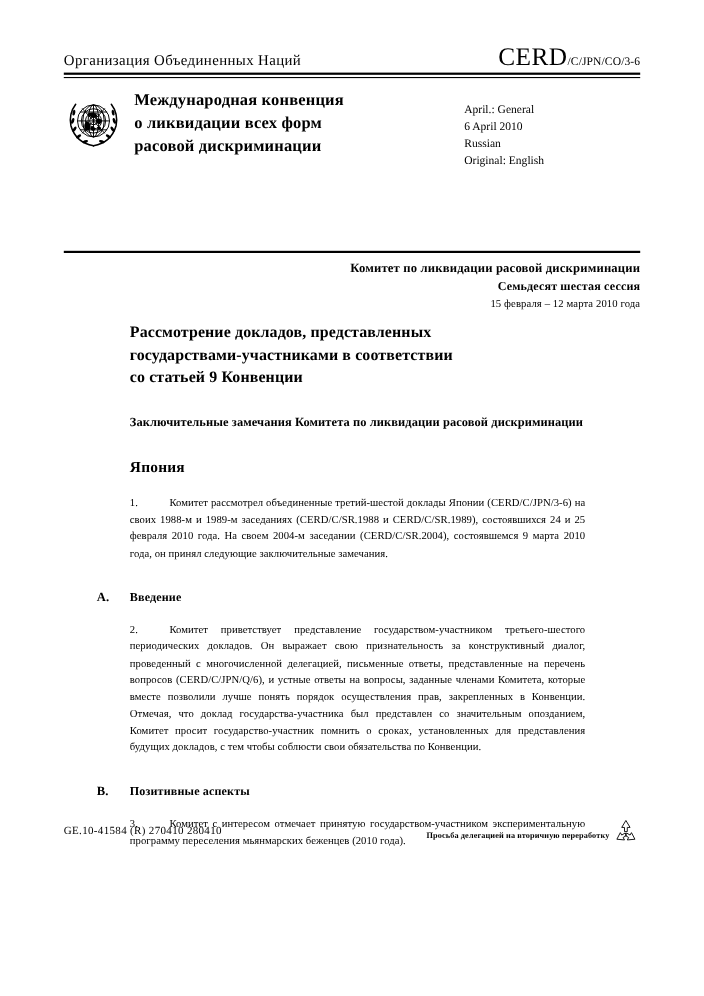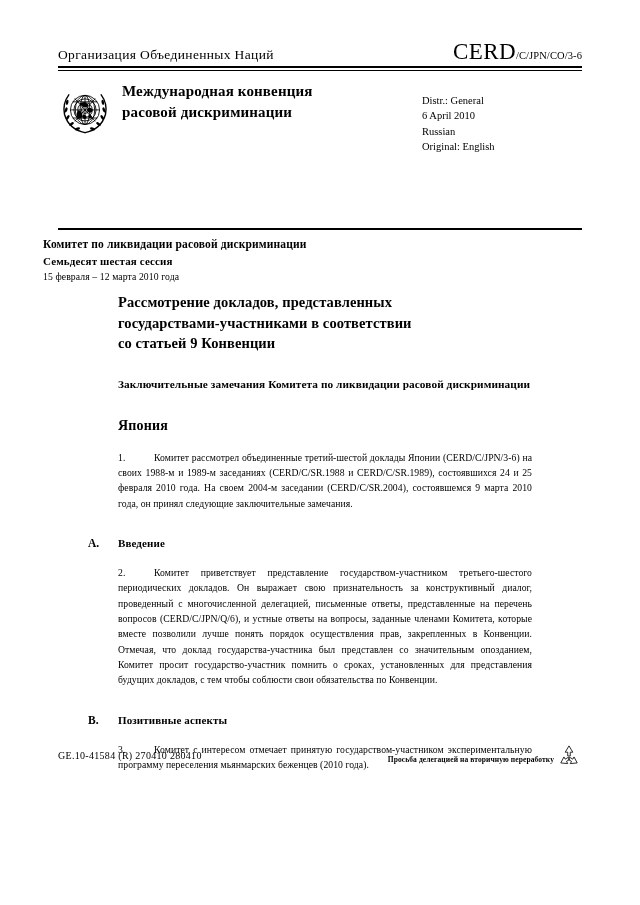--- a/index.html
+++ b/index.html
@@ -110,23 +110,24 @@
     position: absolute;
     left: 58px;
     top: 228px;
     width: 524px;
     border-top: 2px solid #000;
   }
 
   
   .committee {
     position: absolute;
-    left: 43px;
+    left: 58px;
     top: 237px;
     width: 524px;
+    text-align: right;
   }
   .committee-name {
     font-weight: bold;
     font-size: 11.5px;
     letter-spacing: 0.15px;
     line-height: 1.35;
   }
   .session {
     font-weight: bold;
     font-size: 11px;
@@ -294,26 +295,27 @@
             <ellipse cx="85" cy="48" rx="5" ry="2.4" transform="rotate(70 85 48)"></ellipse>
             <ellipse cx="82" cy="62" rx="5" ry="2.4" transform="rotate(55 82 62)"></ellipse>
             <ellipse cx="75" cy="74" rx="5" ry="2.4" transform="rotate(35 75 74)"></ellipse>
             <ellipse cx="64" cy="83" rx="5" ry="2.4" transform="rotate(18 64 83)"></ellipse>
             <ellipse cx="83" cy="34" rx="5" ry="2.4" transform="rotate(80 83 34)"></ellipse>
           </g>
         </svg>
 
         <div class="conv-title">
           <div>Международная конвенция</div>
+          <div>о ликвидации всех форм</div>
           <div>расовой дискриминации</div>
         </div>
       </div>
 
       <div class="distr-block">
-        <div>Distr.: General</div>
+        <div>April.: General</div>
         <div>6 April 2010</div>
         <div>Russian</div>
         <div>Original: English</div>
       </div>
     </div>
   </div>
 
   <div class="mid-rule"></div>
 
   <div class="committee">

